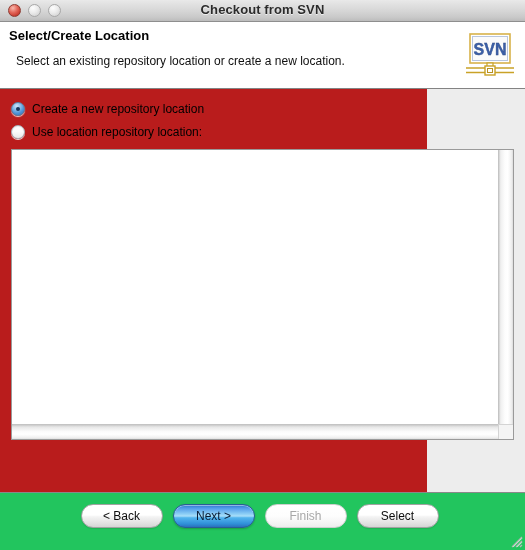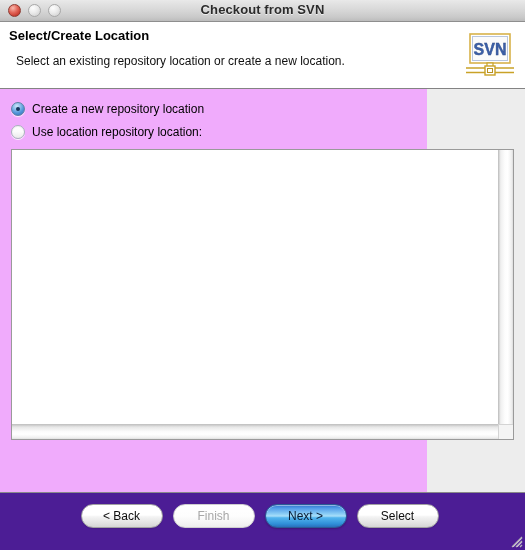--- a/index.html
+++ b/index.html
@@ -102,21 +102,21 @@
     width: 52px;
     height: 52px;
   }
 
   
   #body {
     position: absolute;
     left: 0; top: 89px;
     width: 427px;
     height: 403px;
-    background: #f0abfc;
+    background: #b91c1c;
     box-sizing: border-box;
   }
 
   .radio-row {
     position: absolute;
     left: 11px;
     display: flex;
     align-items: center;
     user-select: none;
   }
@@ -205,21 +205,21 @@
     border-top: 1px solid #d4d4d4;
     box-sizing: border-box;
   }
 
   
   #footer {
     position: absolute;
     left: 0; top: 492px;
     width: 525px;
     height: 58px;
-    background: #4c1d95;
+    background: #22c55e;
     border-top: 1px solid #898989;
     box-sizing: border-box;
   }
   #buttons {
     position: absolute;
     left: 0; right: 0;
     top: 11px;
     display: flex;
     justify-content: center;
     gap: 10px;
@@ -323,22 +323,22 @@
       <div id="vscroll"></div>
       <div id="hscroll"></div>
       <div id="scroll-corner"></div>
     </div>
 
   </div>
 
   <div id="footer">
     <div id="buttons">
       <div class="btn btn-normal">&lt; Back</div>
+      <div class="btn btn-default">Next &gt;</div>
       <div class="btn btn-disabled">Finish</div>
-      <div class="btn btn-default">Next &gt;</div>
       <div class="btn btn-normal">Select</div>
     </div>
 
     <svg id="resize-grip" viewBox="0 0 14 14">
       <line x1="13" y1="3" x2="3" y2="13" stroke="#b6b6b6" stroke-width="1.2"></line>
       <line x1="13" y1="7" x2="7" y2="13" stroke="#b6b6b6" stroke-width="1.2"></line>
       <line x1="13" y1="11" x2="11" y2="13" stroke="#b6b6b6" stroke-width="1.2"></line>
       <line x1="13" y1="4.2" x2="4.2" y2="13" stroke="#ffffff" stroke-width="0.7"></line>
       <line x1="13" y1="8.2" x2="8.2" y2="13" stroke="#ffffff" stroke-width="0.7"></line>
     </svg>

